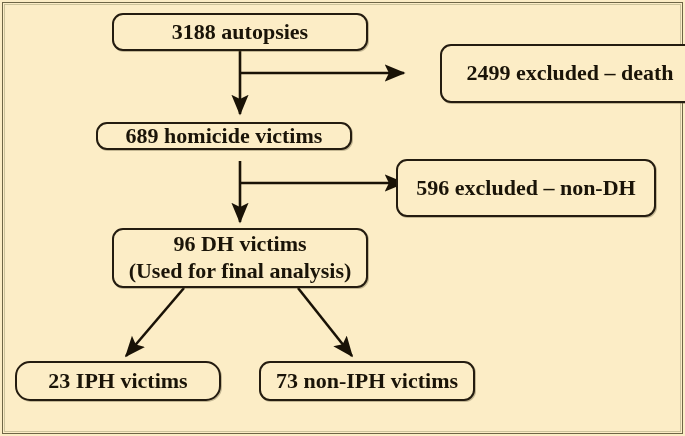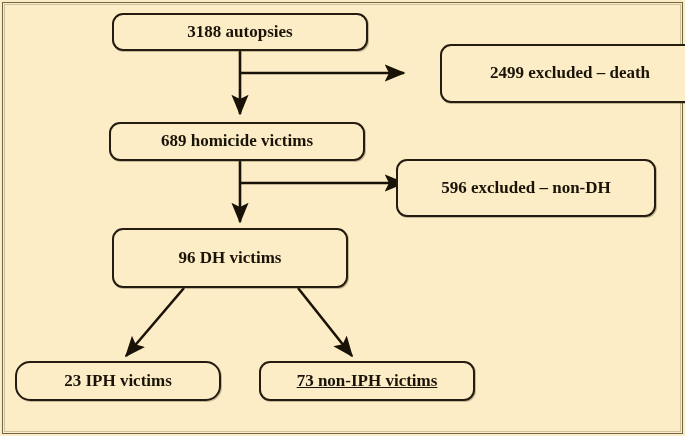--- a/index.html
+++ b/index.html
@@ -46,21 +46,21 @@
     box-sizing: border-box;
     border: 2px solid #241c10;
     border-radius: 11px;
     background: #fcedc6;
     display: flex;
     align-items: center;
     justify-content: center;
     text-align: center;
     color: #1a1408;
     font-weight: bold;
-    font-size: 17px;
+    font-size: 22px;
     line-height: 1.22;
     padding: 2px 2px;
     box-shadow: 1px 1px 0 rgba(90,80,50,0.35);
   }
   .node .node-text {
     display: block;
     width: 100%;
   }
   .node .line2 {
     display: block;
@@ -119,43 +119,44 @@
       <span>3188 autopsies</span>
     </span>
   </div>
 
   <div class="node" style="left:412px; top:44px; width:260px; height:59px;margin-left:28px;">
     <span class="node-text">
       <span>2499 excluded – death</span>
     </span>
   </div>
 
-  <div class="node" style="left:109px; top:122px; width:256px; height:39px;">
+  <div class="node" style="left:96px; top:122px; width:256px; height:28px;">
     <span class="node-text">
       <span>689 homicide victims</span>
     </span>
   </div>
 
   <div class="node" style="left:396px; top:159px; width:260px; height:58px;">
     <span class="node-text">
       <span>596 excluded – non-DH</span>
     </span>
   </div>
 
-  <div class="node" style="left:112px; top:228px; width:236px; height:60px;">
+  <div class="node" style="left:112px; top:228px; width:256px; height:60px;">
     <span class="node-text">
       <span>96 DH victims</span>
+      <span class="line2">(Used for final analysis)</span>
     </span>
   </div>
 
   <div class="node" style="left:15px; top:361px; width:206px; height:40px;border-radius:15px;">
     <span class="node-text">
       <span>23 IPH victims</span>
     </span>
   </div>
 
-  <div class="node" style="left:259px; top:361px; width:216px; height:40px;text-decoration:underline;">
+  <div class="node" style="left:259px; top:361px; width:216px; height:40px;">
     <span class="node-text">
       <span>73 non-IPH victims</span>
     </span>
   </div>
 
 </div>
 
 </body></html>

